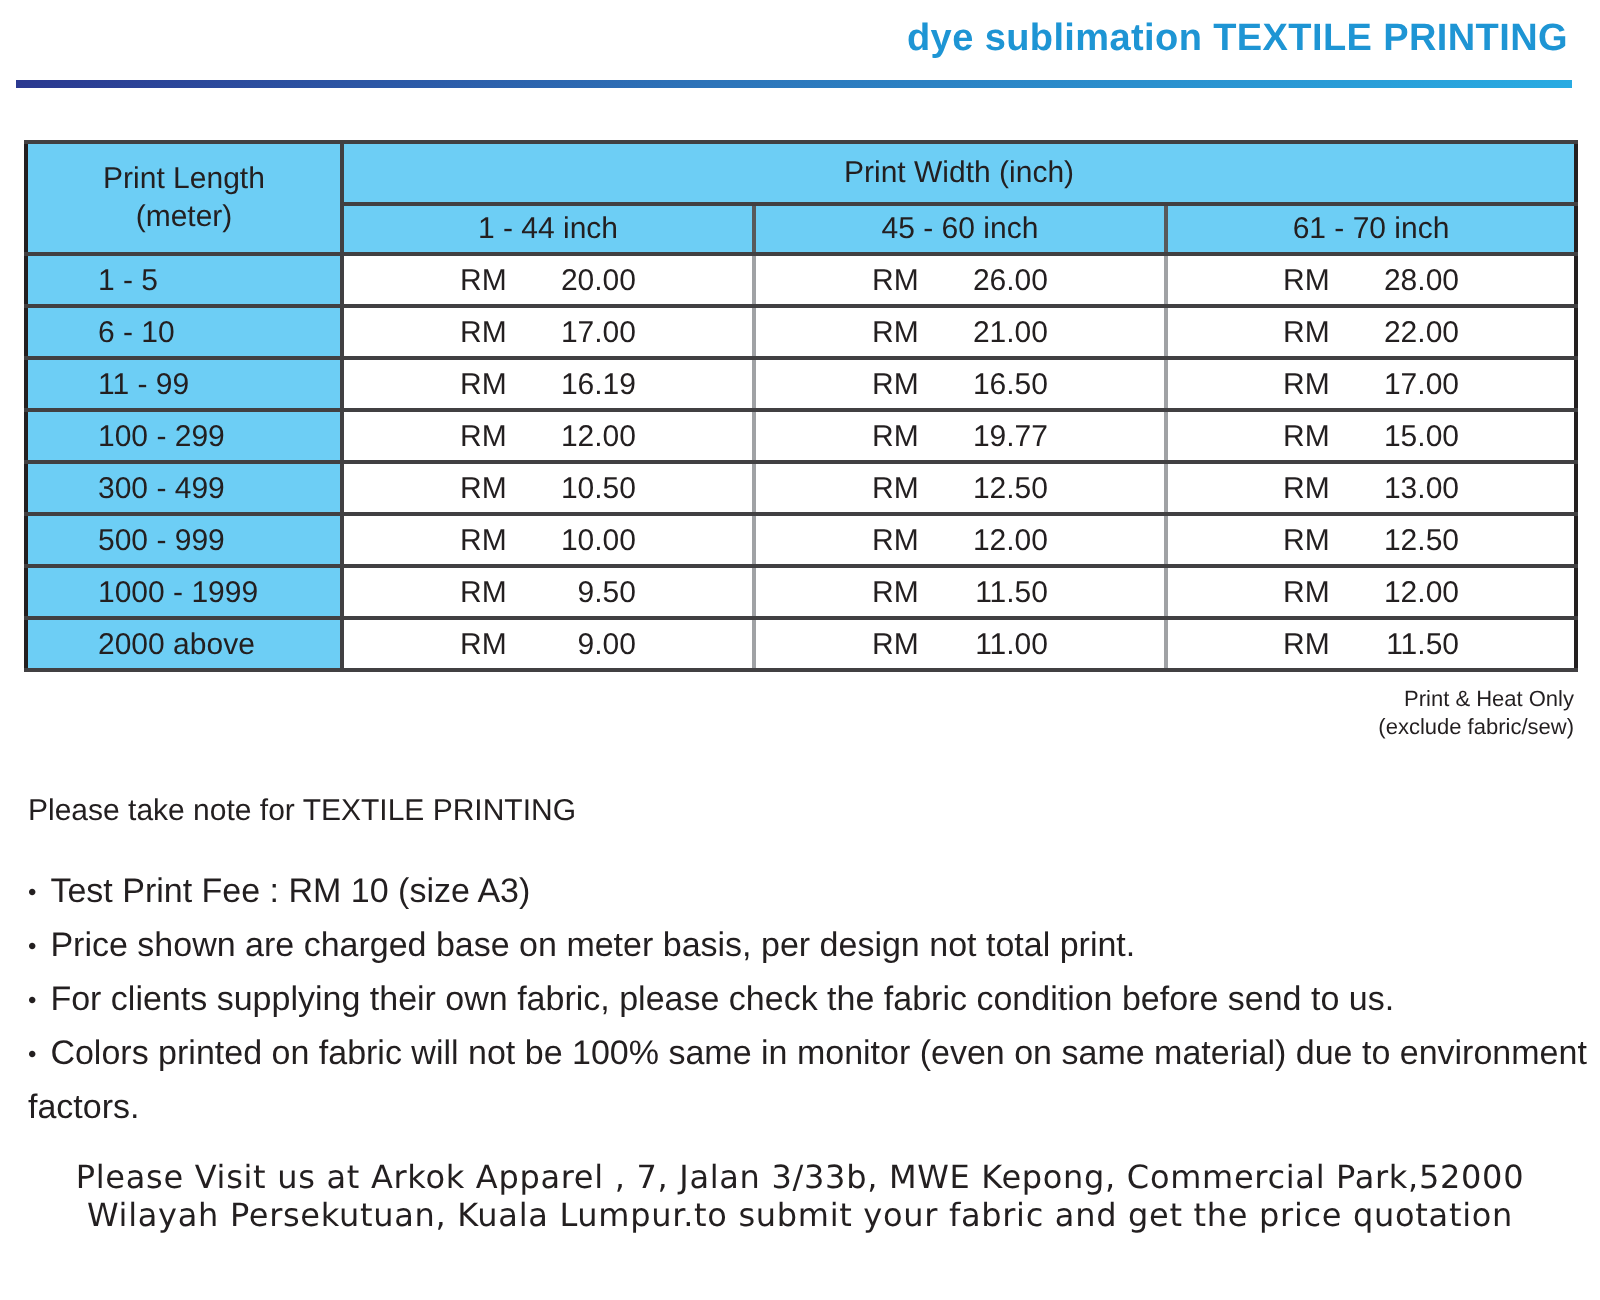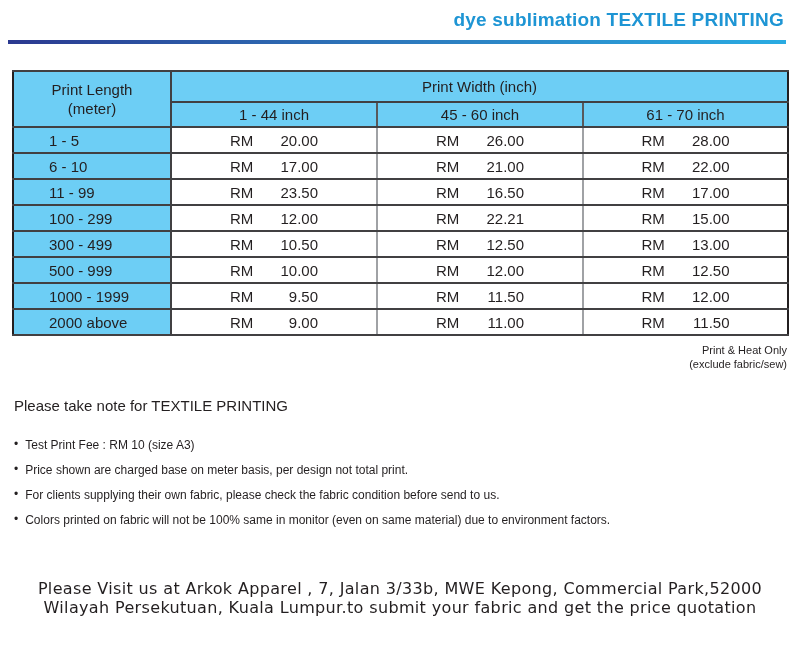--- a/index.html
+++ b/index.html
@@ -45,21 +45,21 @@
 
   .table-note {
     position:absolute; top:343px; right:13px; text-align:right;
     font-size:11px; line-height:14px; color:#231f20;
   }
 
   
   .notes { position:absolute; top:396px; left:14px; width:780px; }
   .notes-heading { font-size:15px; line-height:20px; }
   ul.note-list { list-style:none; margin:17px 0 0 0; padding:0; }
-  ul.note-list li { font-size:12px; line-height:25px; }
+  ul.note-list li { font-size:17px; line-height:25px; }
   ul.note-list li::before { content:"\2022"; font-size:12px; margin-right:7px; position:relative; top:-1px; }
 
   
   .footer {
     position:absolute; top:579px; left:0; width:800px; text-align:center;
     font-family:"DejaVu Sans", sans-serif; font-size:16px; line-height:19px;
     letter-spacing:0.35px; color:#231f20;
   }
 </style>
 </head>
@@ -134,21 +134,21 @@
               <span class="amt">22.00</span>
         </span>
       </td>
     </tr>
 
     <tr>
       <td class="len">11 - 99</td>
       <td class="price">
         <span class="pricebox">
           <span class="cur">RM</span>
-              <span class="amt">23.50</span>
+              <span class="amt">16.19</span>
         </span>
       </td>
       <td class="price">
         <span class="pricebox">
           <span class="cur">RM</span>
               <span class="amt">16.50</span>
         </span>
       </td>
       <td class="price">
         <span class="pricebox">
@@ -162,21 +162,21 @@
       <td class="len">100 - 299</td>
       <td class="price">
         <span class="pricebox">
           <span class="cur">RM</span>
               <span class="amt">12.00</span>
         </span>
       </td>
       <td class="price">
         <span class="pricebox">
           <span class="cur">RM</span>
-              <span class="amt">22.21</span>
+              <span class="amt">19.77</span>
         </span>
       </td>
       <td class="price">
         <span class="pricebox">
           <span class="cur">RM</span>
               <span class="amt">15.00</span>
         </span>
       </td>
     </tr>
 

